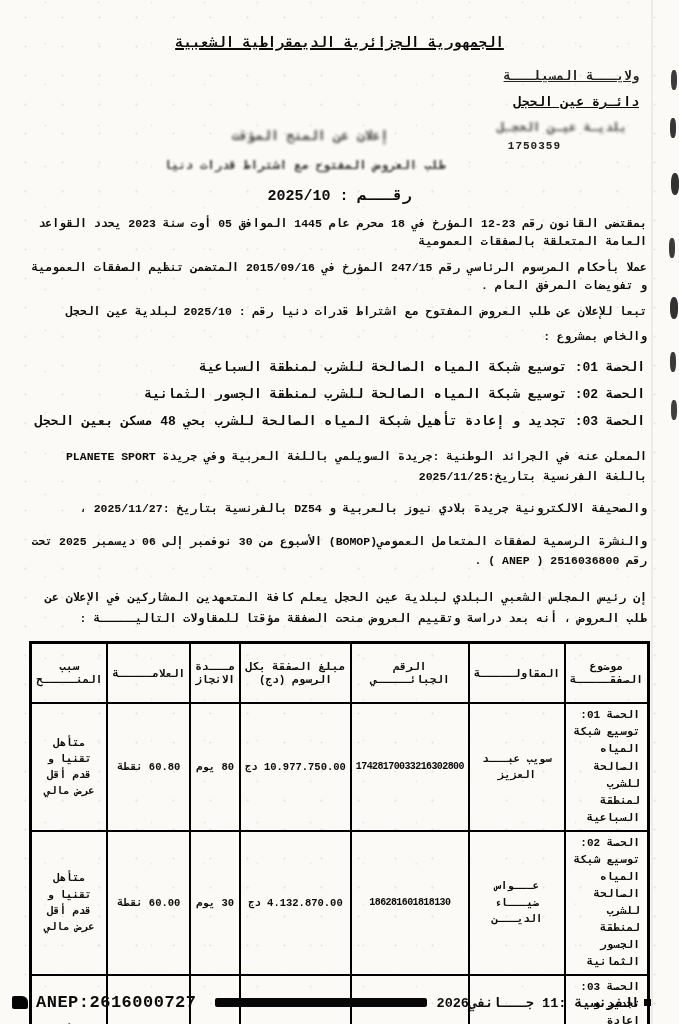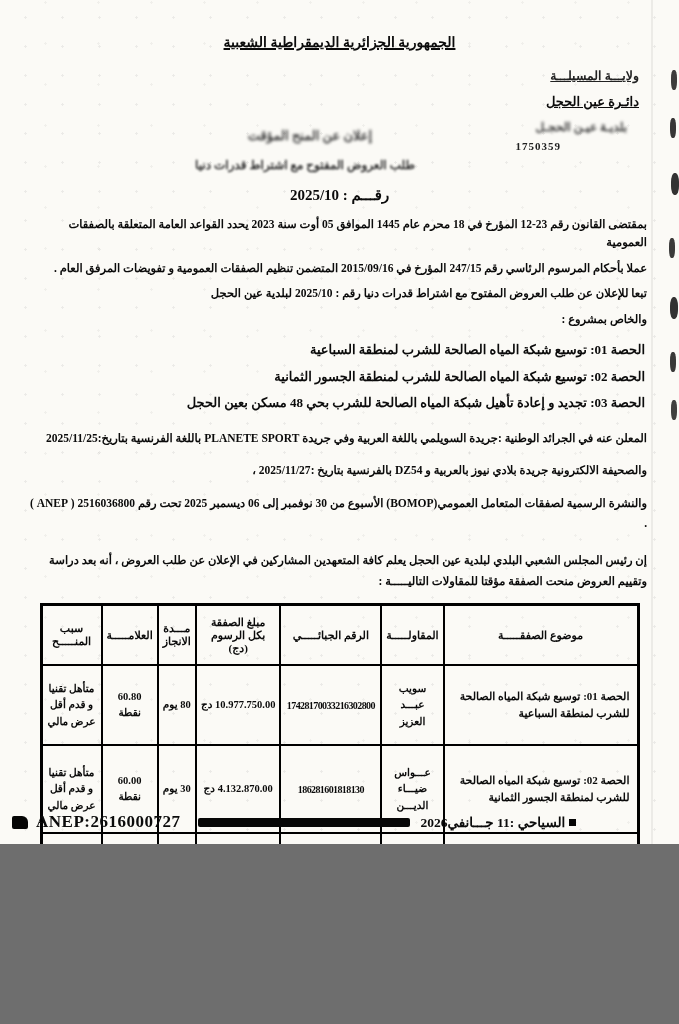--- a/index.html
+++ b/index.html
@@ -1,19 +1,19 @@
 <!DOCTYPE html>
 <html lang="ar"><head>
 <meta charset="utf-8">
 <style>
   html,body{margin:0;padding:0;background:#6e6e6e;}
   .page{
-    width:679px;height:844px;margin:0 auto;position:relative;overflow:hidden;
+    width:679px;height:1024px;margin:0 auto;position:relative;overflow:hidden;
     background:#fbfaf6;color:#0b0b0b;
-    font-family:Liberation Serif, serif;font-weight:700;
+    font-family:Liberation Mono, monospace;font-weight:700;
   }
   
   .page::before{
     content:"";position:absolute;inset:0;pointer-events:none;z-index:5;
     background-image:
       radial-gradient(circle, rgba(40,40,40,.07) 1px, transparent 1.4px),
       radial-gradient(circle, rgba(40,40,40,.05) 1px, transparent 1.2px);
     background-size:37px 29px, 53px 41px;
     background-position:7px 3px, 19px 23px;
   }
@@ -168,17 +168,17 @@
     <p>عملا بأحكـــــام المادة 82 فقرة 2 من المرسوم الرئاسي رقم 247/15 المؤرخ في 2015/09/16 المتضمن تنظيم الصفقات العمومية وتفويضات المرفق العام، يمكـــن لأي متعهد معارض لهذا الاختيار أن يرفع طعنا لدى لجنة الصفقات العمومية في أجل أقصاه 10 أيام ابتداء من تاريخ أول نشر لهذا الإعـــــــلان عن المنح المؤقت للصفقة .</p>
 
   </div>
 
   <div class="footer">
     <div class="corner-mark"></div>
     <div class="anep">ANEP:2616000727</div>
     <div class="foot-bar"></div>
     <div class="paper">
       <span class="paper-square"></span>
-      <span>السياحي :11 جـــانفي2026</span>
+      <span>الفرنسية :11 جـــانفي2026</span>
     </div>
   </div>
 
 </div>
 
 </body></html>

